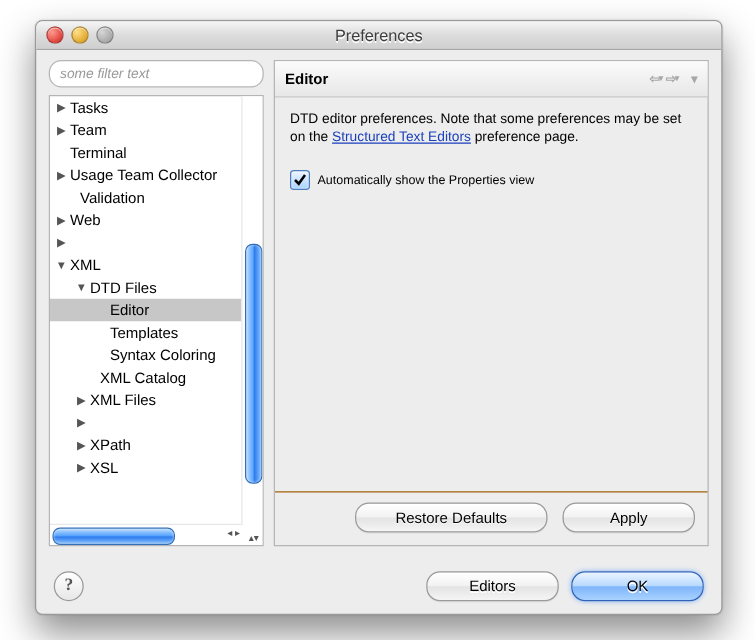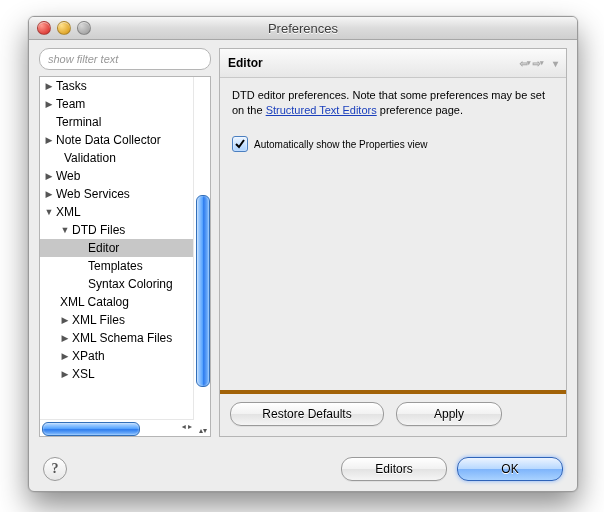--- a/index.html
+++ b/index.html
@@ -233,22 +233,23 @@
     background: linear-gradient(to bottom, #eef6ff, #a9d1ff);
     border: 1px solid #4b7fc0;
     display: flex;
     align-items: center;
     justify-content: center;
     box-shadow: inset 0 0 2px rgba(255,255,255,0.9);
   }
   .aqua-check svg { display: block; }
   .content-footer {
     padding: 8px 10px 10px 10px;
-    border-top: 4px solid #a16207;
-    display: flex;
+    border-top: 1px solid #a16207;
+    display: flex;
+    justify-content: flex-end;
     gap: 12px;
   }
   .mac-btn {
     min-width: 72px;
     height: 22px;
     padding: 0 16px;
     border-radius: 11px;
     border: 1px solid #9a9a9a;
     background: linear-gradient(to bottom, #ffffff 0%, #f2f2f2 48%, #e3e3e3 52%, #f5f5f5 100%);
     font-size: 12px;
@@ -301,51 +302,50 @@
         <div class="tl-btn tl-close"></div>
         <div class="tl-btn tl-min"></div>
         <div class="tl-btn tl-zoom"></div>
       </div>
       <div class="title">Preferences</div>
     </div>
 
     <div class="body">
 
       <div class="tree-pane">
-        <div class="filter">show filter text</div>
+        <div class="filter">some filter text</div>
 
         <div class="tree-wrap">
           <div class="tree" id="tree">
               <div class="tree-row" style="padding-left: 4px;">
                 <span class="arrow">▶</span>
                 <span class="lbl">Tasks</span>
               </div>
               <div class="tree-row" style="padding-left: 4px;">
                 <span class="arrow">▶</span>
                 <span class="lbl">Team</span>
               </div>
               <div class="tree-row" style="padding-left: 4px;">
                 <span class="arrow"></span>
                 <span class="lbl">Terminal</span>
               </div>
               <div class="tree-row" style="padding-left: 4px;">
                 <span class="arrow">▶</span>
-                <span class="lbl">Note Data Collector</span>
+                <span class="lbl">Usage Team Collector</span>
               </div>
               <div class="tree-row" style="padding-left: 12px;">
                 <span class="arrow"></span>
                 <span class="lbl">Validation</span>
               </div>
               <div class="tree-row" style="padding-left: 4px;">
                 <span class="arrow">▶</span>
                 <span class="lbl">Web</span>
               </div>
               <div class="tree-row" style="padding-left: 4px;">
                 <span class="arrow">▶</span>
-                <span class="lbl">Web Services</span>
               </div>
               <div class="tree-row" style="padding-left: 4px;">
                 <span class="arrow">▼</span>
                 <span class="lbl">XML</span>
               </div>
               <div class="tree-row" style="padding-left: 20px;">
                 <span class="arrow">▼</span>
                 <span class="lbl">DTD Files</span>
               </div>
               <div class="tree-row selected" style="padding-left: 36px;">
@@ -353,31 +353,30 @@
                 <span class="lbl">Editor</span>
               </div>
               <div class="tree-row" style="padding-left: 36px;">
                 <span class="arrow"></span>
                 <span class="lbl">Templates</span>
               </div>
               <div class="tree-row" style="padding-left: 36px;">
                 <span class="arrow"></span>
                 <span class="lbl">Syntax Coloring</span>
               </div>
-              <div class="tree-row" style="padding-left: 8px;">
+              <div class="tree-row" style="padding-left: 28px;">
                 <span class="arrow"></span>
                 <span class="lbl">XML Catalog</span>
               </div>
               <div class="tree-row" style="padding-left: 20px;">
                 <span class="arrow">▶</span>
                 <span class="lbl">XML Files</span>
               </div>
               <div class="tree-row" style="padding-left: 20px;">
                 <span class="arrow">▶</span>
-                <span class="lbl">XML Schema Files</span>
               </div>
               <div class="tree-row" style="padding-left: 20px;">
                 <span class="arrow">▶</span>
                 <span class="lbl">XPath</span>
               </div>
               <div class="tree-row" style="padding-left: 20px;">
                 <span class="arrow">▶</span>
                 <span class="lbl">XSL</span>
               </div>
             </div>

